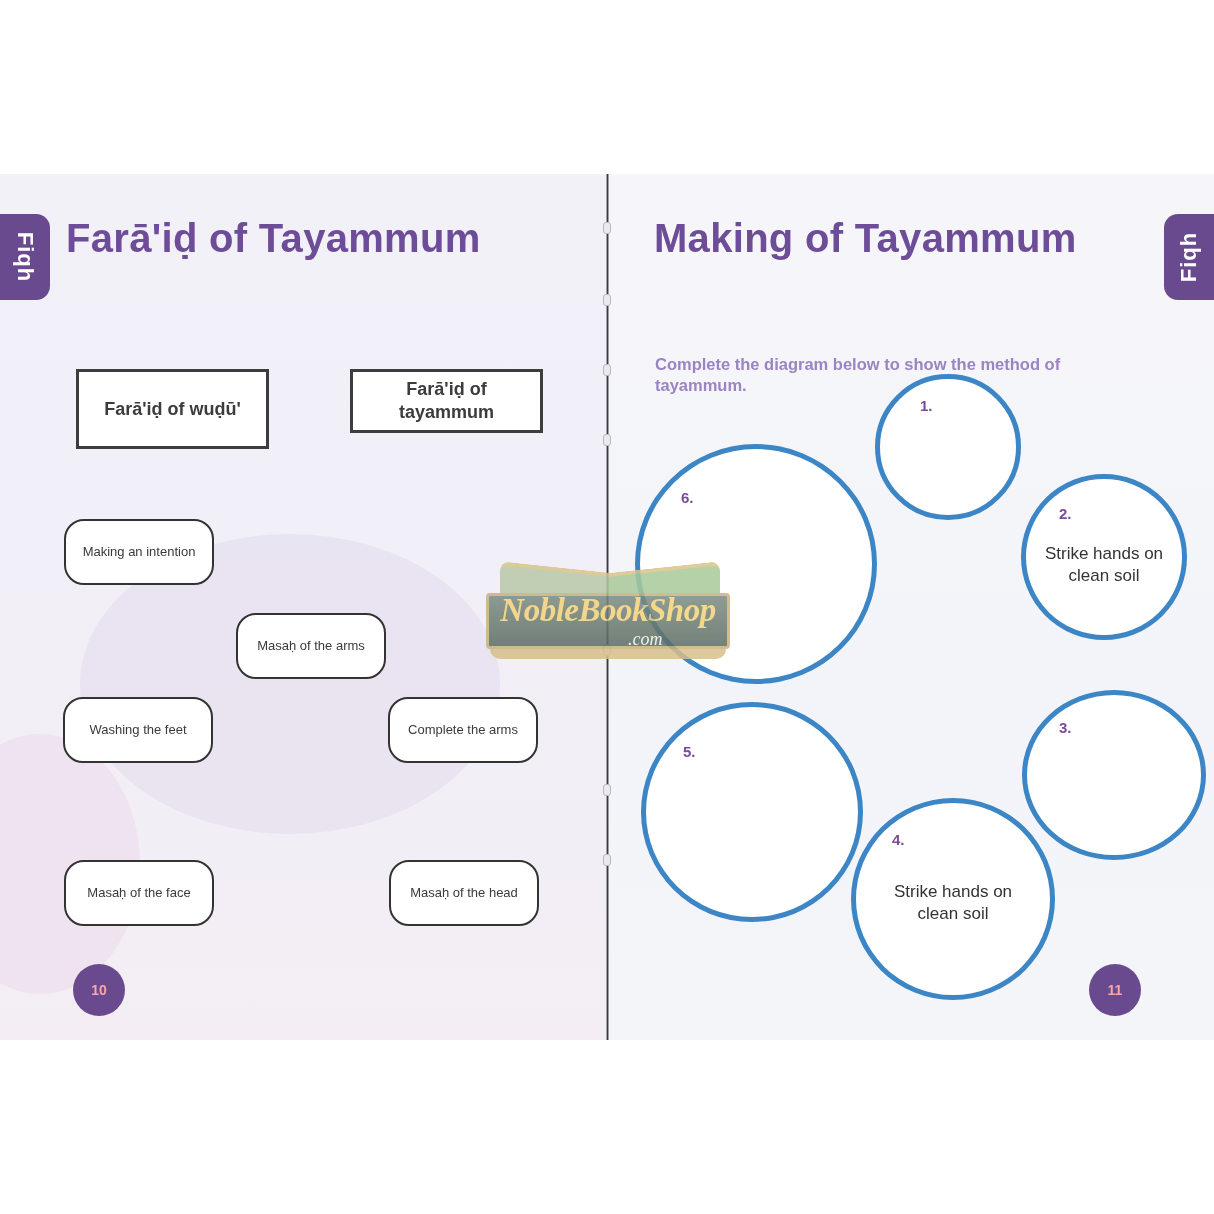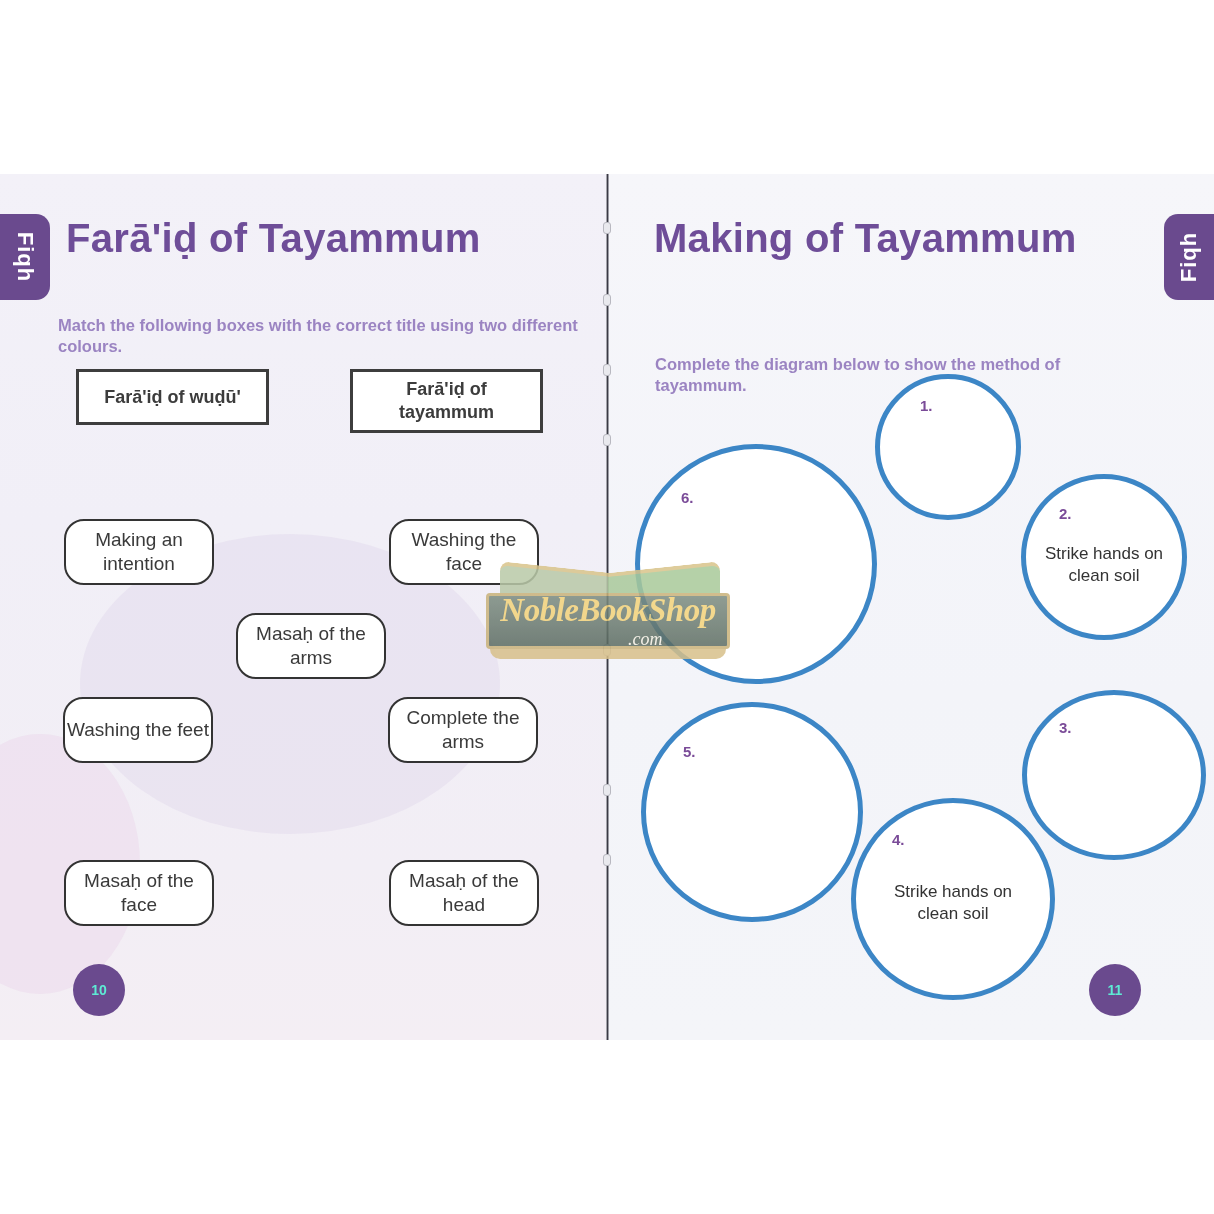--- a/index.html
+++ b/index.html
@@ -13,25 +13,25 @@
   .staple{position:absolute;left:603px;width:6px;height:10px;border-radius:3px;background:#e9e9ee;border:1px solid #b8b8c0;}
   .tab{position:absolute;background:#6a4a8e;color:#fff;width:50px;height:86px;display:flex;align-items:center;justify-content:center;}
   .tab span{display:block;font-weight:bold;font-size:22px;letter-spacing:1px;}
   .tab-left{left:0;top:40px;border-radius:0 14px 14px 0;}
   .tab-left span{transform:rotate(90deg);}
   .tab-right{left:556px;top:40px;border-radius:14px 0 0 14px;}
   .tab-right span{transform:rotate(-90deg);}
   .title{position:absolute;color:#6e4d98;font-weight:bold;font-size:40px;white-space:nowrap;letter-spacing:0.3px;}
   .instr{position:absolute;color:#9b84c2;font-weight:bold;font-size:16.5px;line-height:21px;width:520px;}
   .title-box{position:absolute;border:3px solid #3d3d3d;background:#fff;display:flex;align-items:center;justify-content:center;text-align:center;color:#3c3c3c;font-weight:bold;font-size:18px;line-height:23px;box-sizing:border-box;}
-  .pill{position:absolute;width:150px;height:66px;border:2.5px solid #333;border-radius:20px;background:#fff;box-sizing:border-box;display:flex;align-items:center;justify-content:center;text-align:center;color:#3a3a3a;font-size:19px;line-height:24px;}
+  .pill{position:absolute;width:150px;height:66px;border:2.5px solid #333;border-radius:20px;background:#fff;box-sizing:border-box;display:flex;align-items:center;justify-content:center;text-align:center;color:#3a3a3a;font-size:13px;line-height:24px;}
   .circle{position:absolute;border:5px solid #3c86c6;border-radius:50%;background:#fff;box-sizing:border-box;}
   .circle .num{position:absolute;color:#7a4b98;font-weight:bold;font-size:15px;}
   .circle .txt{position:absolute;left:0;right:0;text-align:center;color:#333;font-size:17px;line-height:22px;}
-  .page-num{position:absolute;width:52px;height:52px;border-radius:50%;background:#6a4a8e;color:#5eead4;font-weight:bold;font-size:14px;display:flex;align-items:center;justify-content:center;}
+  .page-num{position:absolute;width:52px;height:52px;border-radius:50%;background:#6a4a8e;color:#fca5a5;font-weight:bold;font-size:14px;display:flex;align-items:center;justify-content:center;}
   .watermark{position:absolute;left:478px;top:565px;width:260px;height:100px;opacity:0.85;pointer-events:none;}
   .wm-book-l{position:absolute;left:22px;top:2px;width:112px;height:40px;background:#b9c9a8;border-radius:10px 0 0 0;transform:skewY(6deg);border-top:4px solid #d9c48a;}
   .wm-book-r{position:absolute;left:130px;top:2px;width:112px;height:40px;background:#a9c99a;border-radius:0 10px 0 0;transform:skewY(-6deg);border-top:4px solid #d9c48a;}
   .wm-banner{position:absolute;left:8px;top:28px;width:244px;height:56px;background:linear-gradient(180deg,#7c8c80,#5c6c62);border:3px solid #c9b27a;border-radius:4px;box-sizing:border-box;}
   .wm-text{position:absolute;left:0;right:0;top:27px;text-align:center;font-family:"Liberation Serif","DejaVu Serif",serif;font-style:italic;font-weight:bold;font-size:33px;color:#f2d27a;letter-spacing:-0.5px;}
   .wm-com{position:absolute;left:150px;top:64px;font-family:Liberation Serif, serif;font-style:italic;font-size:18px;color:#f3efe3;}
   .wm-base{position:absolute;left:12px;top:84px;width:236px;height:10px;background:#d8c08a;border-radius:0 0 40px 40px;}
 </style>
 </head>
 <body>
@@ -41,34 +41,30 @@
   <div class="page page-left">
     <div class="bg-blob" style="left:80px;top:360px;width:420px;height:300px;"></div>
     <div class="bg-blob" style="left:-60px;top:560px;width:200px;height:260px;background:rgba(235,215,235,0.5);"></div>
 
     <div class="tab tab-left">
       <span>Fiqh</span>
     </div>
 
     <div class="title" style="left:66px;top:42px;">Farā'iḍ of Tayammum</div>
 
-    <div class="instr" style="left:58px;top:141px;">Match the following boxes with the correct title using two different colours.</div>
 
-    <div class="title-box" style="left:76px;top:195px;width:193px;height:56px;">
+    <div class="title-box" style="left:76px;top:195px;width:193px;height:80px;">
       <span>Farā'iḍ of wuḍū'</span>
     </div>
     <div class="title-box" style="left:350px;top:195px;width:193px;height:64px;">
       <span style="display:block;width:130px;">Farā'iḍ of tayammum</span>
     </div>
 
     <div class="pill" style="left:64px;top:345px;">
       <span>Making an intention</span>
-    </div>
-    <div class="pill" style="left:389px;top:345px;">
-      <span>Washing the face</span>
     </div>
     <div class="pill" style="left:236px;top:439px;">
       <span>Masaḥ of the arms</span>
     </div>
     <div class="pill" style="left:63px;top:523px;">
       <span>Washing the feet</span>
     </div>
     <div class="pill" style="left:388px;top:523px;">
       <span>Complete the arms</span>
     </div>

